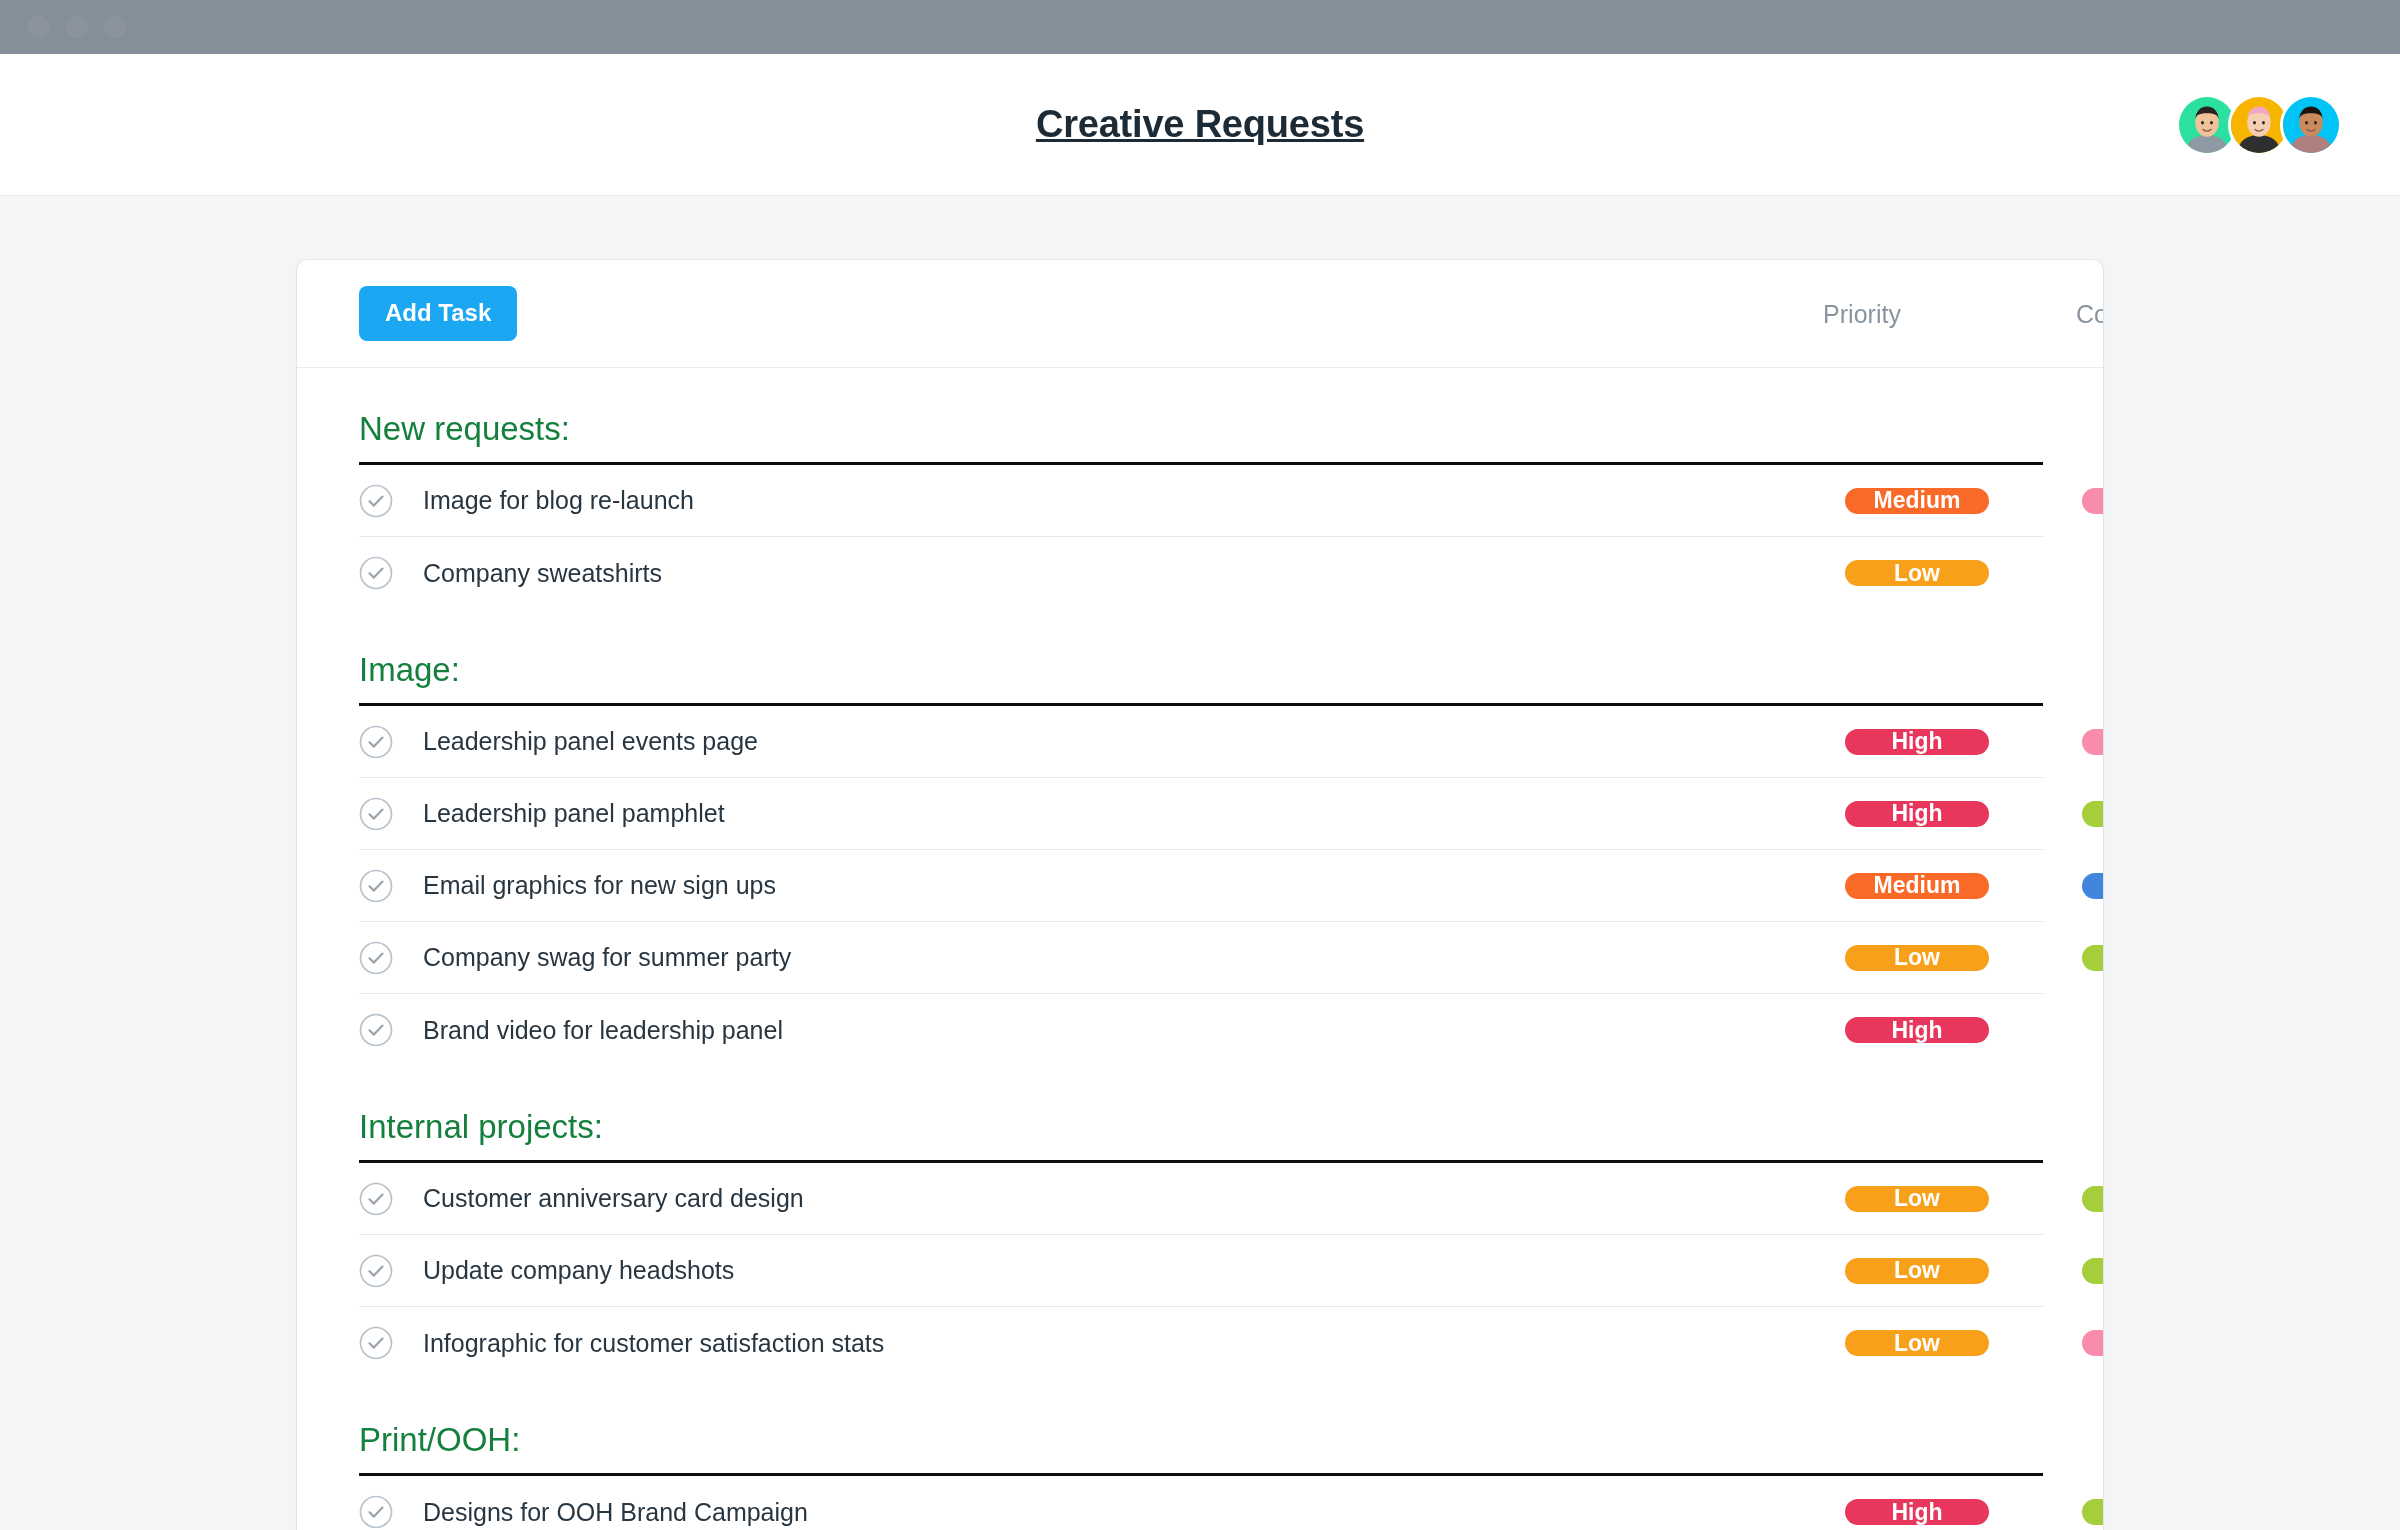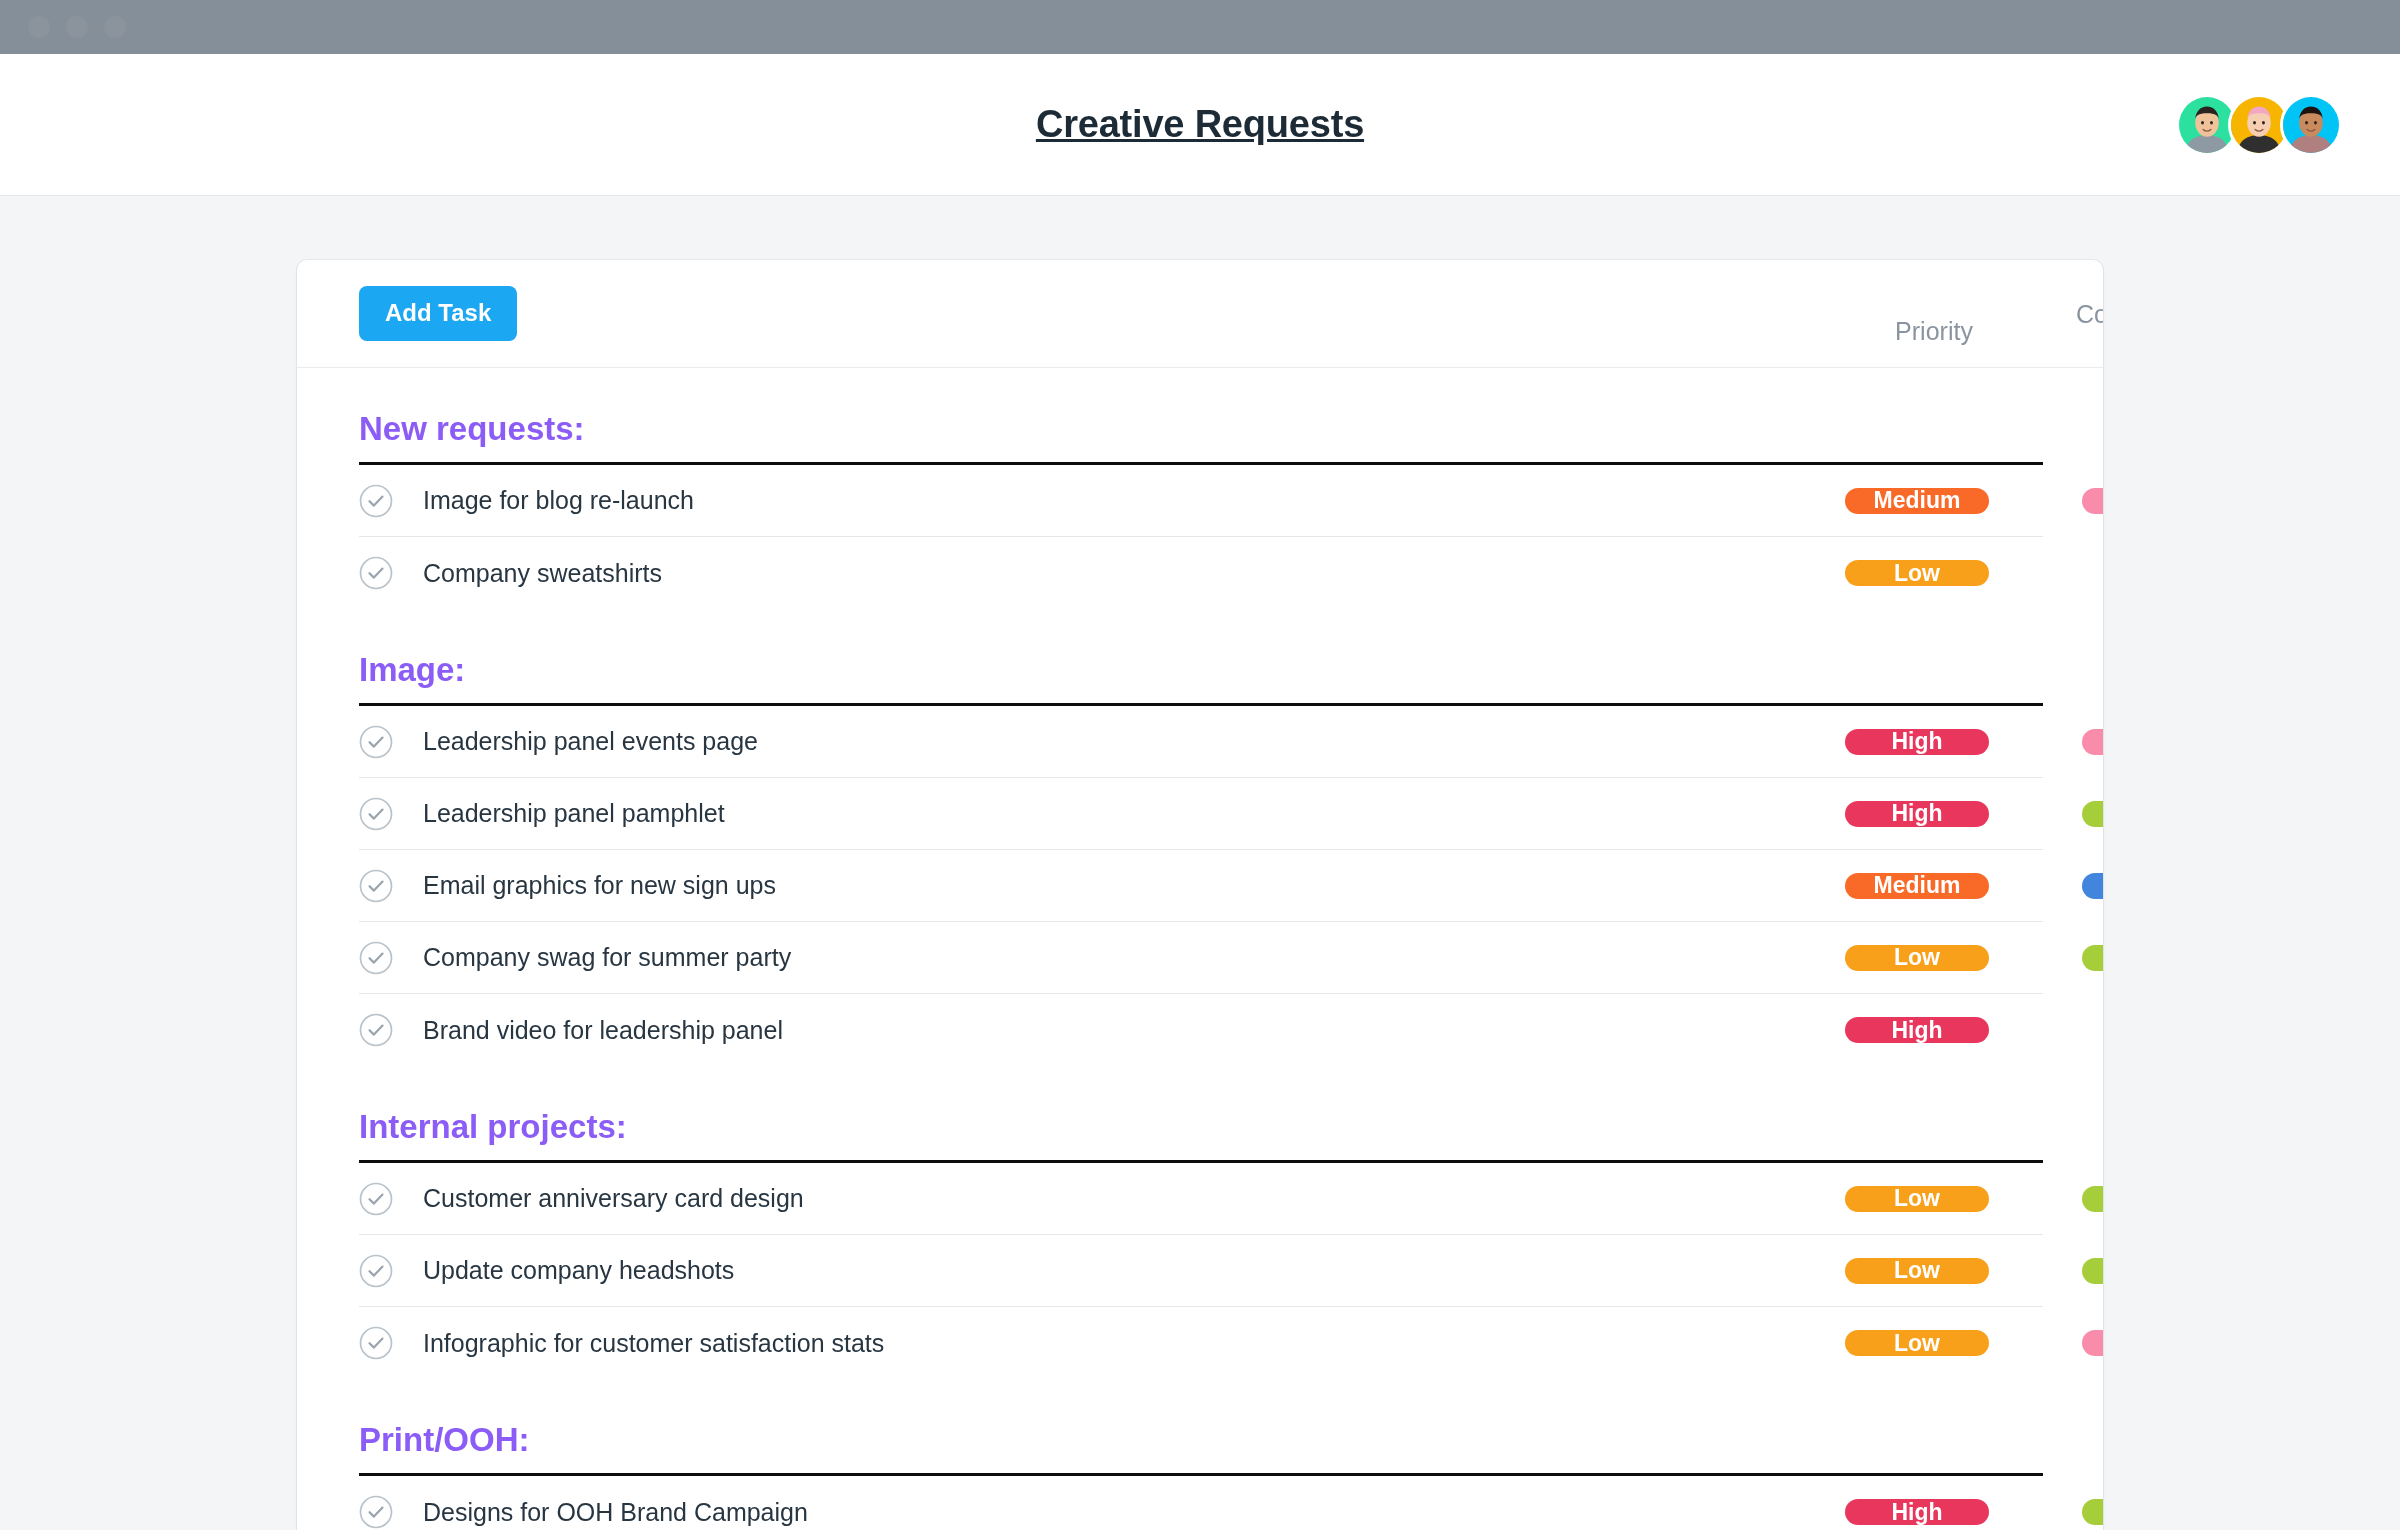--- a/index.html
+++ b/index.html
@@ -110,29 +110,29 @@
   }
   .col-head {
     position: absolute;
     font-size: 25px;
     color: #8a94a0;
     font-weight: 400;
     top: 50%;
     transform: translateY(-50%);
     text-align: center;
   }
-  .col-head.priority  { left: 1532px; width: 210px; margin-top: 17px; }
+  .col-head.priority  { left: 1460px; width: 210px; }
   .col-head.channel   { left: 1730px; width: 280px; }
 
   
   .section { padding: 0 60px 0 62px; }
   .section-title {
     font-size: 33px;
-    color: #8b5cf6;
-    font-weight: 700;
+    color: #15803d;
+    font-weight: 400;
     padding-top: 42px;
     padding-bottom: 14px;
   }
   .section-rule {
     height: 3px;
     background: #0b0d0f;
     width: 100%;
   }
 
   

